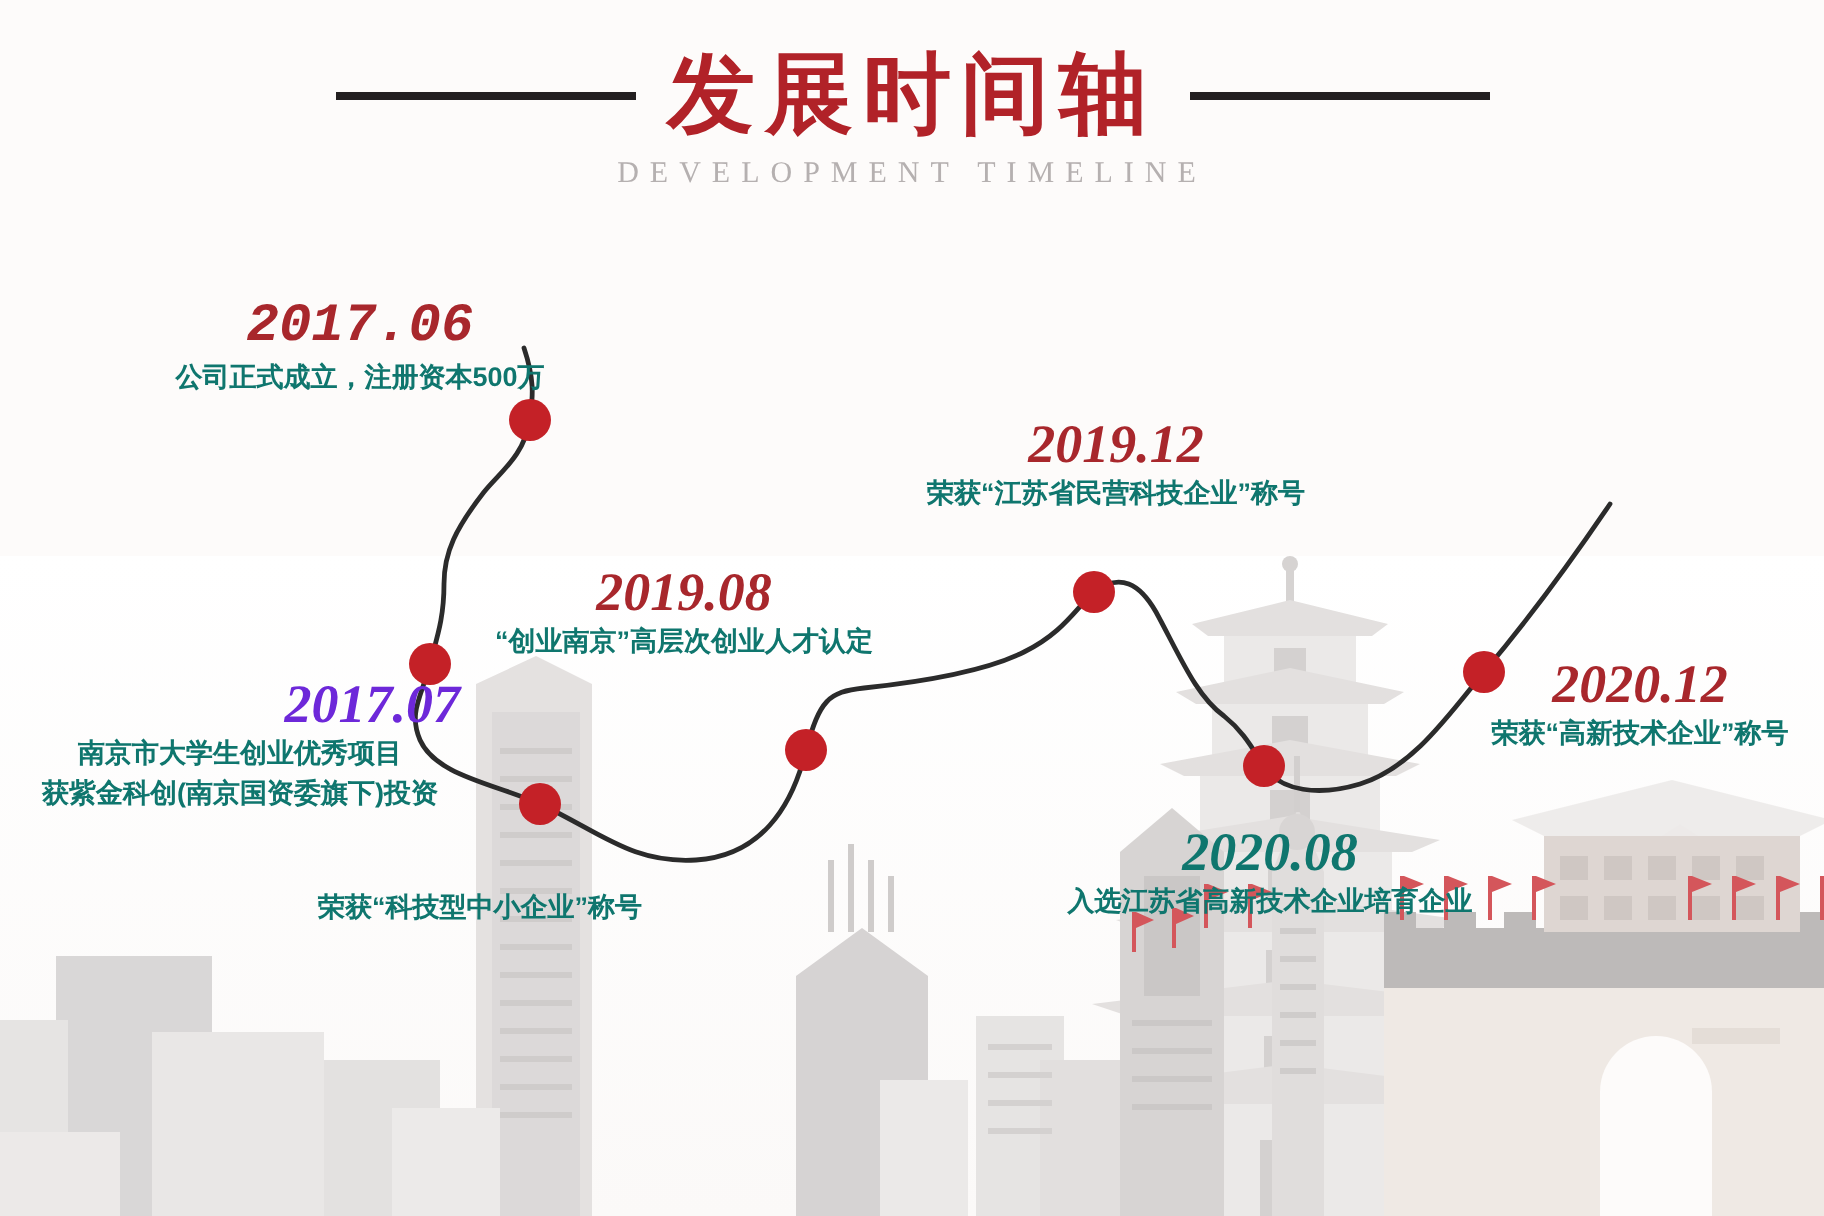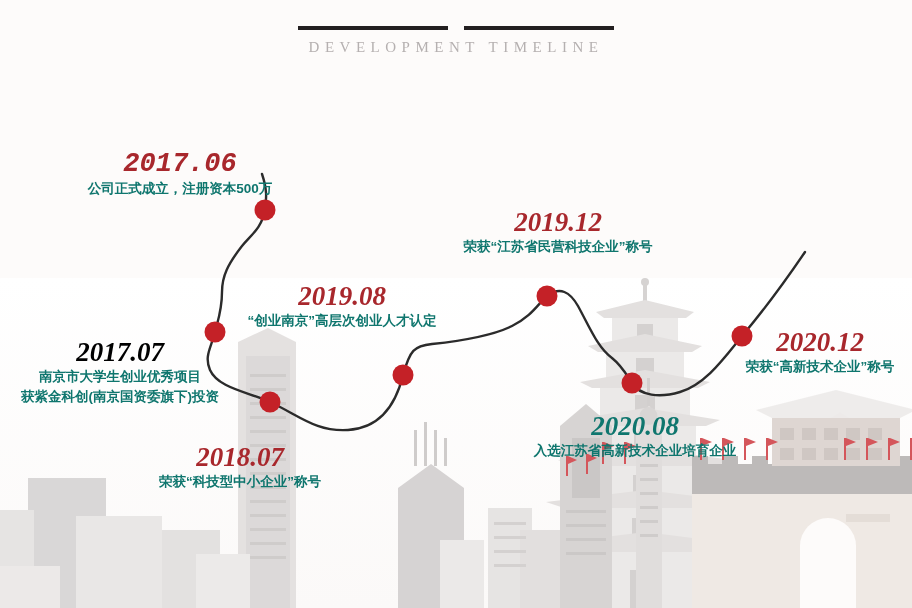--- a/index.html
+++ b/index.html
@@ -352,20 +352,21 @@
       <g>
           <rect x="566" y="178" width="2" height="20"></rect>
           <polygon points="568,178 577,182 568,186"></polygon>
         </g>
     </g>
   </svg>
 
   <div id="header">
     <div class="title-row">
       <div class="rule"></div>
+      <div class="title-cn">发展时间轴</div>
       <div class="rule"></div>
     </div>
     <div class="title-en">DEVELOPMENT TIMELINE</div>
   </div>
 
   <svg id="curve-layer" viewBox="0 0 912 608">
     <path id="timeline-path" fill="none" stroke="#2b2b2b" stroke-width="2.4" stroke-linecap="round" d="M 262,174 C 268,192 266,200 265,210 C 262,228 250,236 242,246 C 228,264 222,276 222,292 C 222,310 218,320 215,332 C 211,348 204,356 210,370 C 218,388 248,392 270,402 C 300,416 316,432 348,430 C 380,428 396,404 403,375 C 410,350 414,346 432,344 C 460,341 492,336 512,326 C 532,316 538,304 547,296 C 560,286 570,292 578,306 C 590,328 598,348 612,358 C 622,366 626,374 632,383 C 640,396 660,398 680,392 C 706,384 724,358 742,336 C 764,310 786,280 805,252"></path>
     <g id="dot-group">
         <circle cx="265" cy="210" r="10.5" fill="#c42127"></circle>
         <circle cx="215" cy="332" r="10.5" fill="#c42127"></circle>
@@ -380,29 +381,28 @@
   <div id="milestone-layer">
       <div class="dot-hit" style="left: 252px; top: 197px;"></div>
       <div class="milestone al-center" style="left: 55px; top: 150px; width: 250px;">
         <div class="m-year" style="color: rgb(168, 39, 44); font-family: Liberation Mono, monospace;">2017.06</div>
         <div class="m-desc">
           <div>公司正式成立，注册资本500万</div>
         </div>
       </div>
       <div class="dot-hit" style="left: 202px; top: 319px;"></div>
       <div class="milestone al-center" style="left: 10px; top: 338px; width: 220px;">
-        <div class="m-year" style="color: #000000;">2017.07</div>
+        <div class="m-year" style="color: #6d28d9; text-align: right;">2017.07</div>
         <div class="m-desc">
           <div>南京市大学生创业优秀项目</div>
           <div>获紫金科创(南京国资委旗下)投资</div>
         </div>
       </div>
       <div class="dot-hit" style="left: 257px; top: 389px;"></div>
       <div class="milestone al-center" style="left: 120px; top: 443px; width: 240px;">
-        <div class="m-year" style="color: rgb(168, 39, 44);">2018.07</div>
         <div class="m-desc">
           <div>荣获“科技型中小企业”称号</div>
         </div>
       </div>
       <div class="dot-hit" style="left: 390px; top: 362px;"></div>
       <div class="milestone al-center" style="left: 227px; top: 282px; width: 230px;">
         <div class="m-year" style="color: rgb(168, 39, 44);">2019.08</div>
         <div class="m-desc">
           <div>“创业南京”高层次创业人才认定</div>
         </div>

